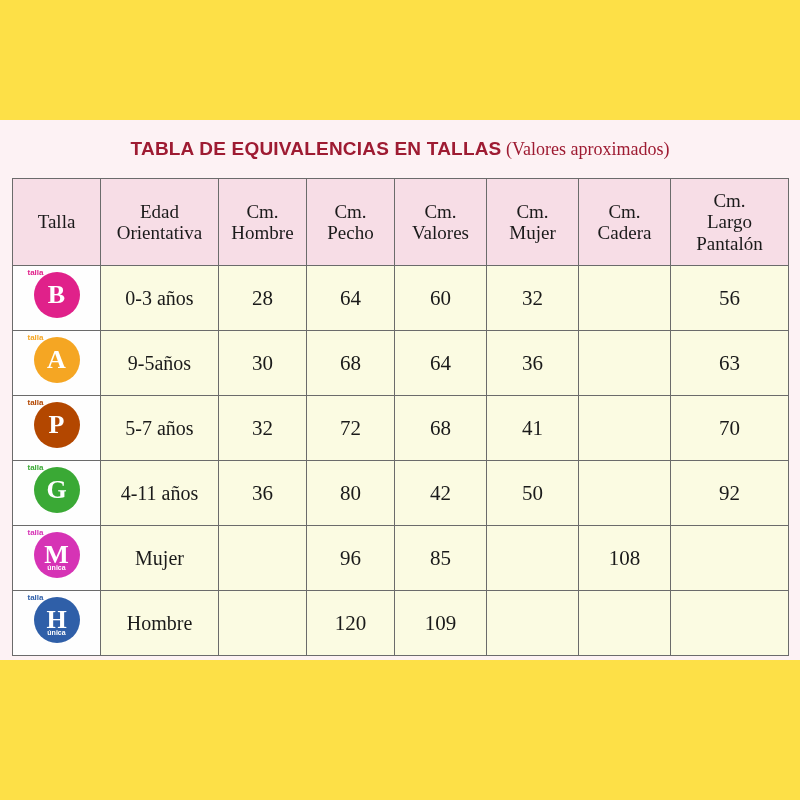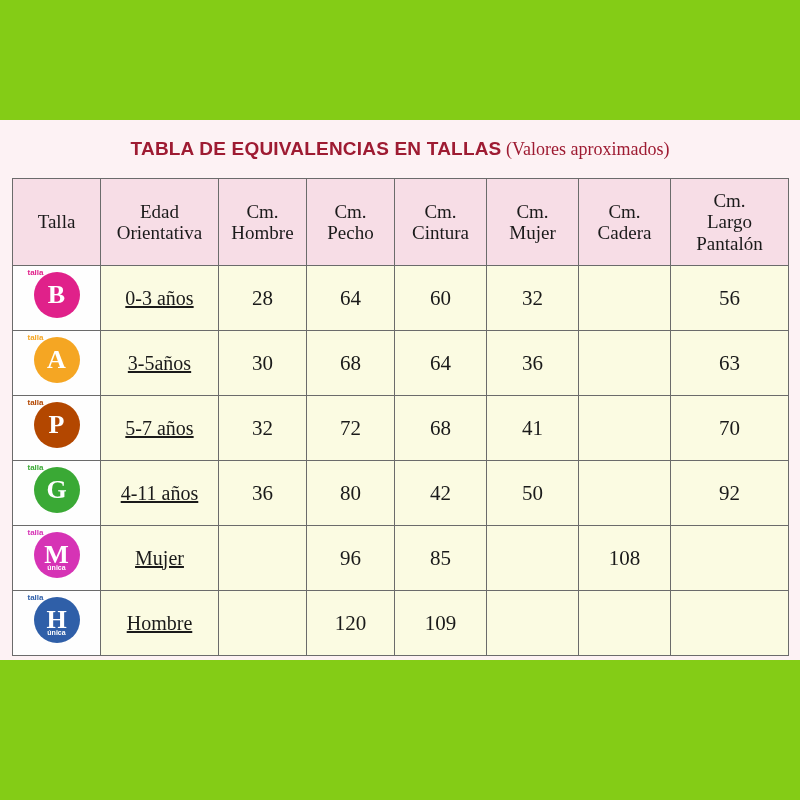--- a/index.html
+++ b/index.html
@@ -7,21 +7,21 @@
     padding: 0;
     width: 800px;
     height: 800px;
     background: #ffffff;
     font-family: "Liberation Sans", sans-serif;
   }
   #sheet {
     position: relative;
     width: 800px;
     height: 800px;
-    background: #84cc16;
+    background: #fde047;
     overflow: hidden;
   }
   
   #card {
     position: absolute;
     left: 0;
     top: 120px;
     width: 800px;
     height: 540px;
     background: #fdf2f4;
@@ -74,21 +74,21 @@
   tbody td {
     height: 64px;
     background: #fbfbe2;
     font-size: 21px;
   }
   td.badge-cell {
     background: #fefefe;
     width: 88px;
     position: relative;
   }
-  td.age-cell { font-size: 20px; text-decoration: underline; }
+  td.age-cell { font-size: 20px; }
 
   
   .badge {
     position: relative;
     display: inline-block;
     width: 46px;
     height: 46px;
     line-height: 46px;
     border-radius: 50%;
     color: #ffffff;
@@ -166,21 +166,21 @@
         <th>
           <div>Cm.</div>
           <div>Hombre</div>
         </th>
         <th>
           <div>Cm.</div>
           <div>Pecho</div>
         </th>
         <th>
           <div>Cm.</div>
-          <div>Cintura</div>
+          <div>Valores</div>
         </th>
         <th>
           <div>Cm.</div>
           <div>Mujer</div>
         </th>
         <th>
           <div>Cm.</div>
           <div>Cadera</div>
         </th>
         <th>
@@ -196,21 +196,21 @@
           <td class="age-cell">0-3 años</td>
           <td>28</td>
           <td>64</td>
           <td>60</td>
           <td>32</td>
           <td></td>
           <td>56</td>
         </tr>
         <tr>
           <td class="badge-cell"><div class="badge-stack"><div class="lbl-talla" style="color: rgb(245, 166, 35);">talla</div><div class="badge" style="background: rgb(245, 166, 35);">A</div></div></td>
-          <td class="age-cell">3-5años</td>
+          <td class="age-cell">9-5años</td>
           <td>30</td>
           <td>68</td>
           <td>64</td>
           <td>36</td>
           <td></td>
           <td>63</td>
         </tr>
         <tr>
           <td class="badge-cell"><div class="badge-stack"><div class="lbl-talla" style="color: rgb(179, 71, 0);">talla</div><div class="badge" style="background: rgb(179, 71, 0);">P</div></div></td>
           <td class="age-cell">5-7 años</td>

